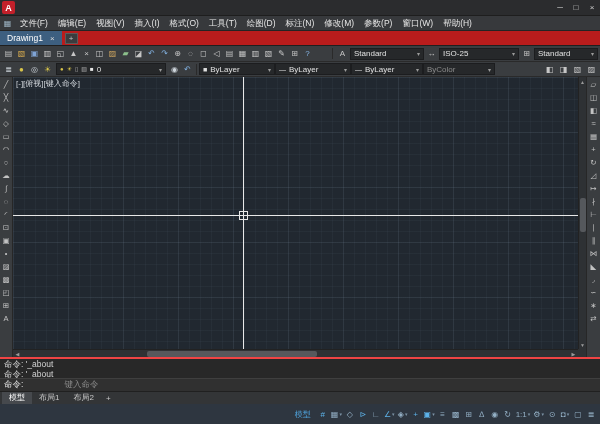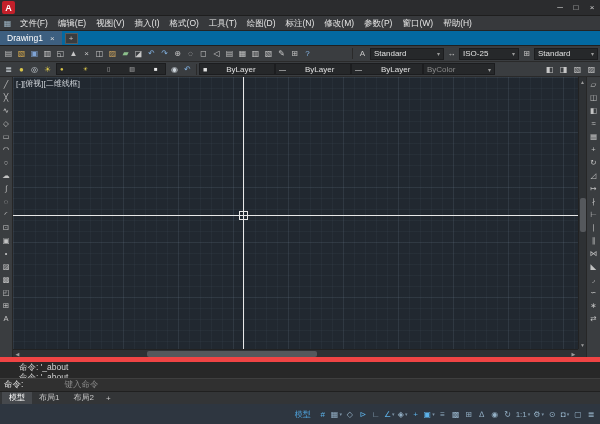--- a/index.html
+++ b/index.html
@@ -13,38 +13,38 @@
   .title-center{position:absolute;left:0;right:0;display:flex;justify-content:center;gap:16px;font-size:8.5px;color:#d6d6d6;}
   .win-controls{margin-left:auto;display:flex;z-index:2;}
   .win-btn{width:16px;height:15px;display:flex;align-items:center;justify-content:center;font-size:8px;color:#cfcfcf;}
 
   
   .menubar{flex:0 0 14px;background:#37393c;border-bottom:1px solid #242424;display:flex;align-items:center;font-size:8.5px;color:#e6e6e6;}
   .mb-grid{width:15px;text-align:center;font-size:8px;color:#9fb6c6;}
   .menu-item{padding:0 5px;line-height:14px;white-space:nowrap;}
 
   
-  .filetabs{flex:0 0 14px;background:#0369a1;border-bottom:1px solid #1f1f1f;display:flex;align-items:flex-end;}
+  .filetabs{flex:0 0 14px;background:#b91c1c;border-bottom:1px solid #1f1f1f;display:flex;align-items:flex-end;}
   .file-tab{height:14px;background:#3d5f80;color:#fff;font-size:8.5px;display:flex;align-items:center;padding:0 7px;gap:7px;}
   .file-tab .close{font-size:8px;color:#d8d8d8;}
   .newtab-btn{width:13px;height:11px;margin:0 0 1px 3px;background:#3a3c3e;border:1px solid #5a5a5a;color:#c4c4c4;font-size:8px;display:flex;align-items:center;justify-content:center;}
 
   
   .toolbar{background:#3a3d40;border-bottom:1px solid #2a2a2a;display:flex;align-items:center;padding-left:2px;}
   .toolbar.row1{flex:0 0 16px;}
   .toolbar.row2{flex:0 0 15px;}
   .tb-icon{width:13px;height:13px;display:flex;align-items:center;justify-content:center;font-size:8px;color:#c6c6c6;}
   .tb-sep{width:1px;height:11px;background:#2a2a2a;margin:0 2px;}
-  .dropdown{height:12px;background:#26282a;border:1px solid #1c1d1f;display:flex;align-items:center;font-size:8px;color:#e0e0e0;padding:4px 3px;gap:19px;white-space:nowrap;overflow:hidden;}
+  .dropdown{height:12px;background:#26282a;border:1px solid #1c1d1f;display:flex;align-items:center;font-size:8px;color:#e0e0e0;padding:4px 3px;gap:3px;white-space:nowrap;overflow:hidden;}
   .dropdown .swatch{font-size:7px;line-height:1;}
   .dropdown .dd-arrow{margin-left:auto;}
   .dd-arrow::after{content:"▾";font-size:6px;color:#9a9a9a;}
   .dropdown.disabled{color:#8a8a8a;}
   .styles-group,.draworder-group{display:flex;align-items:center;margin-left:auto;margin-right:2px;gap:1px;}
-  .dd-text{width:74px;}.dd-dim{width:60px;}.dd-tbl{width:64px;}
+  .dd-text{width:74px;}.dd-dim{width:80px;}.dd-tbl{width:64px;}
   .dd-layer{width:110px;margin:0 2px;}
   .dd-layer .mini{font-size:6px;line-height:1;}
   .dd-color{width:76px;}.dd-ltype{width:76px;}.dd-lweight{width:72px;}.dd-pstyle{width:72px;text-align:right;}
 
   
   .main{flex:1 1 auto;display:grid;grid-template-columns:13px 1fr 8px 14px;grid-template-rows:1fr 8px;min-height:0;}
   .side-toolbar{background:#3a3d40;display:flex;flex-direction:column;align-items:center;padding-top:1px;}
   .side-toolbar.left{grid-row:1/3;grid-column:1;border-right:1px solid #272727;}
   .side-toolbar.right{grid-row:1/3;grid-column:4;border-left:1px solid #272727;}
   .side-icon{width:13px;height:13px;display:flex;align-items:center;justify-content:center;font-size:7.5px;color:#c2c2c2;}
@@ -64,21 +64,21 @@
   .vscroll{grid-row:1;grid-column:3;background:#2e3134;border-left:1px solid #222;display:flex;flex-direction:column;align-items:center;}
   .vs-arrow,.hs-arrow{color:#9a9a9a;font-size:5px;display:flex;align-items:center;justify-content:center;}
   .vs-arrow{width:8px;height:9px;}
   .vs-thumb{width:6px;height:34px;margin-top:112px;background:#55585c;border-radius:2px;}
   .hscroll{grid-row:2;grid-column:2;background:#2e3134;border-top:1px solid #222;display:flex;align-items:center;}
   .hs-arrow{width:9px;height:8px;}
   .hs-thumb{height:6px;width:170px;margin-left:125px;background:#55585c;border-radius:2px;}
   .scroll-corner{grid-row:2;grid-column:3;background:#2e3134;}
 
   
-  .cmd-history{flex:0 0 21px;background:#282828;border-top:5px solid #ef4444;font-size:8.5px;line-height:10px;color:#d4d4d4;padding-left:19px;overflow:hidden;}
+  .cmd-history{flex:0 0 21px;background:#282828;border-top:2px solid #ef4444;font-size:8.5px;line-height:10px;color:#d4d4d4;padding-left:4px;overflow:hidden;}
   .cmd-input{flex:0 0 12px;background:#303030;border-top:1px solid #3f3f3f;display:flex;align-items:center;gap:4px;font-size:8.5px;padding-left:4px;}
   .cmd-prompt{color:#e2e2e2;text-align:right;}
   .cmd-placeholder{color:#8a8a8a;margin-left:37px;}
 
   
   .layout-tabs{flex:0 0 12px;background:#333537;border-top:1px solid #202020;display:flex;align-items:center;font-size:8px;color:#c8c8c8;padding-left:2px;}
   .ltab{padding:0 7px;height:12px;line-height:12px;}
   .ltab.active{background:#46494d;color:#fff;}
   .ltab-add{padding:0 5px;color:#c8c8c8;}
 
@@ -234,21 +234,21 @@
         <span class="side-icon">▣</span>
         <span class="side-icon">•</span>
         <span class="side-icon">▨</span>
         <span class="side-icon">▩</span>
         <span class="side-icon">◰</span>
         <span class="side-icon">⊞</span>
         <span class="side-icon">A</span>
     </div>
 
     <div class="canvas">
-      <div class="vp-label">[-][俯视][二维线框]</div>
+      <div class="vp-label">[-][俯视][键入命令]</div>
       <div class="ch-h"></div>
       <div class="ch-v"></div>
       <div class="pickbox"></div>
     </div>
 
     <div class="vscroll">
       <div class="vs-arrow">▲</div>
       <div class="vs-thumb"></div>
       <div class="vs-arrow" style="margin-top:auto;">▼</div>
     </div>

